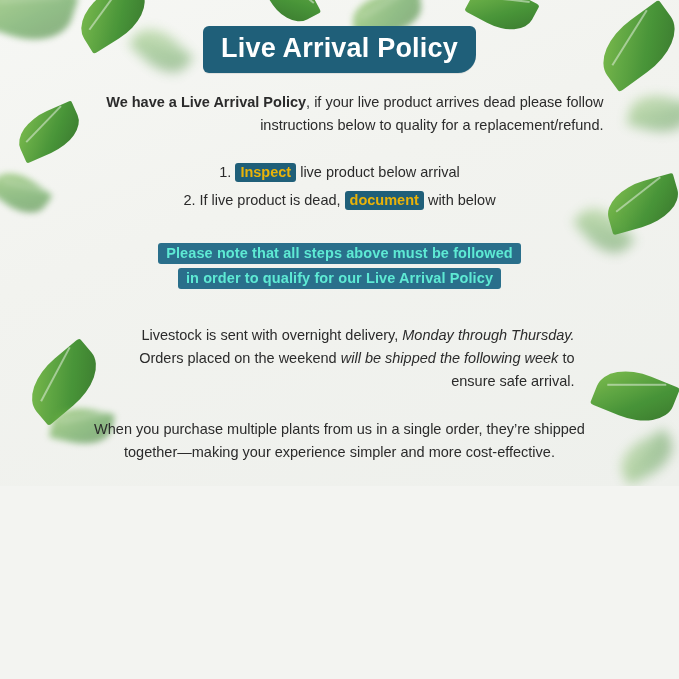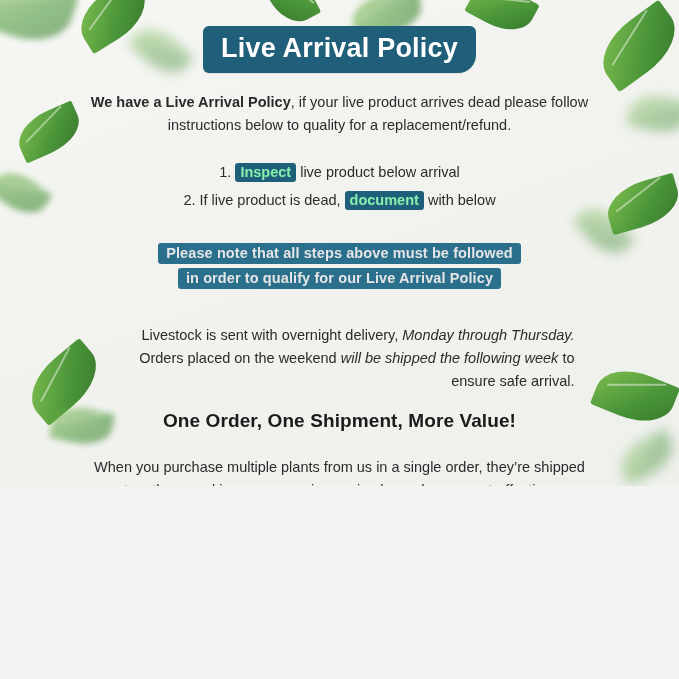--- a/index.html
+++ b/index.html
@@ -68,41 +68,41 @@
   .body-text {
     color: #2b2b2b;
     font-size: 14.5px;
     line-height: 1.62;
   }
   .body-text b { font-weight: bold; }
   .body-text i { font-style: italic; }
 
   .hl {
     background: #1f5f79;
-    color: #86efac;
+    color: #eab308;
     padding: 1px 5px 2px 5px;
     border-radius: 3px;
     font-weight: bold;
   }
 
   .steps {
     margin: 0;
     padding: 0;
     list-style: none;
     color: #2b2b2b;
     font-size: 14.5px;
     line-height: 1.95;
     text-align: center;
   }
   .steps li { white-space: nowrap; }
 
   .note-line {
     display: inline-block;
     background: #2a6f8b;
-    color: #e5e5e5;
+    color: #5eead4;
     font-weight: bold;
     font-size: 14.5px;
     padding: 2px 8px 3px 8px;
     border-radius: 3px;
     margin: 2px 0;
     letter-spacing: .1px;
   }
 
   .sub-headline {
     font-size: 19px;
@@ -112,21 +112,21 @@
   }
 
   
   .content {
     position: relative;
     z-index: 5;
     padding: 0 46px;
     box-sizing: border-box;
   }
   .blk-live-title { margin-top: 26px; }
-  .p-intro { margin: 18px auto 16px auto; width: 528px; }
+  .p-intro { margin: 18px auto 16px auto; width: 528px; text-align: right; }
   .steps-wrap { margin-top: 20px; }
   .note-wrap { margin-top: 26px; }
   .p-ship { margin: 33px auto 0 auto; width: 470px; text-align: right; }
   .blk-sub-title { margin-top: 46px; }
   .sub-head-wrap { margin-top: 16px; }
   .p-sub { margin: 24px auto 0 auto; width: 520px; }
 </style>
 </head>
 <body>
 
@@ -192,20 +192,17 @@
 
     <p class="body-text center p-ship">
       <span>Livestock is sent with overnight delivery,</span>
       <i>Monday through Thursday.</i>
       <span>Orders placed on the weekend</span>
       <i>will be shipped the following week</i>
       <span>to ensure safe arrival.</span>
     </p>
 
 
-    <div class="center sub-head-wrap">
-      <span class="sub-headline">One Order, One Shipment, More Value!</span>
-    </div>
 
     <p class="body-text center p-sub">When you purchase multiple plants from us in a single order, they’re shipped together—making your experience simpler and more cost-effective.</p>
 
   </div>
 </div>
 
 </body></html>

